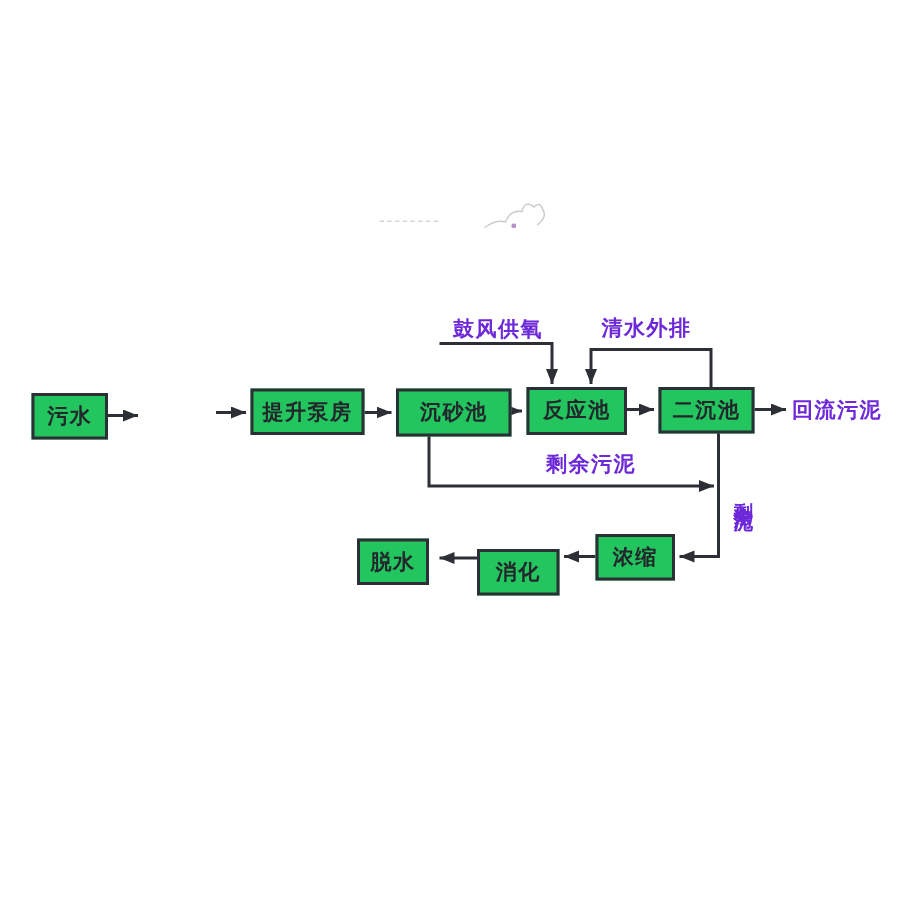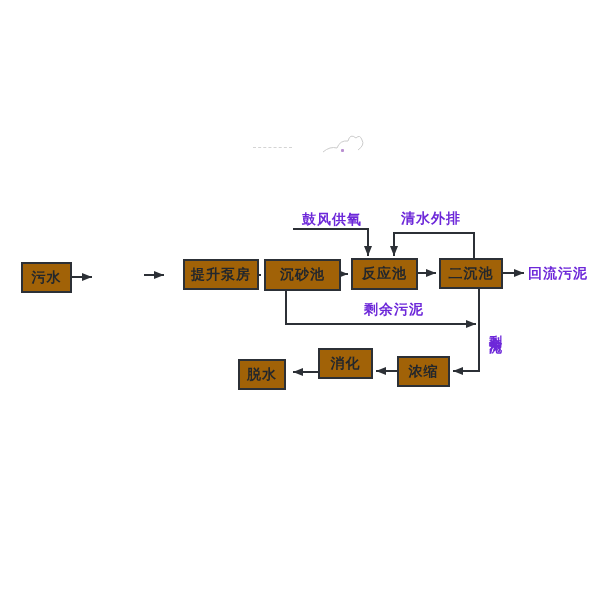--- a/index.html
+++ b/index.html
@@ -5,21 +5,21 @@
 <style>
   html,body{margin:0;padding:0;}
   body{
     width:600px;height:600px;background:#ffffff;overflow:hidden;
     font-family:"Liberation Sans","DejaVu Sans",sans-serif;
   }
   #stage{position:relative;width:600px;height:600px;background:#ffffff;}
   svg.connectors{position:absolute;left:0;top:0;width:600px;height:600px;}
   .pbox{
     position:absolute;box-sizing:border-box;
-    border:2px solid #2c3036;background:#a16207;
+    border:2px solid #2c3036;background:#22c55e;
     display:flex;align-items:center;justify-content:center;
     font-size:14px;font-weight:bold;color:#23272c;letter-spacing:1px;
     white-space:nowrap;
   }
   .flabel{
     position:absolute;font-size:14px;font-weight:bold;color:#6d28d9;
     letter-spacing:1px;text-align:center;white-space:nowrap;
   }
   .flabel.vert{
     writing-mode:vertical-rl;text-orientation:upright;
@@ -60,27 +60,27 @@
       <path d="M293,229 L368,229 L368,256" marker-end="url(#ah)"></path>
       <path d="M474,258 L474,233 L394,233 L394,256" marker-end="url(#ah)"></path>
       <path d="M286,290 L286,324 L476,324" marker-end="url(#ah)"></path>
       <path d="M479,288 L479,371 L453,371" marker-end="url(#ah)"></path>
       <path d="M397,371 L376,371" marker-end="url(#ah)"></path>
       <path d="M318,372 L293,372" marker-end="url(#ah)"></path>
     </g>
   </svg>
 
   <div class="pbox" style="left:21px;top:262px;width:51px;height:31px;">污水</div>
-  <div class="pbox" style="left:167px;top:259px;width:76px;height:31px;margin-left:16px;">提升泵房</div>
+  <div class="pbox" style="left:167px;top:259px;width:76px;height:31px;">提升泵房</div>
   <div class="pbox" style="left:264px;top:259px;width:77px;height:32px;">沉砂池</div>
   <div class="pbox" style="left:351px;top:258px;width:67px;height:32px;">反应池</div>
   <div class="pbox" style="left:397px;top:356px;width:53px;height:31px;">浓缩</div>
 
   <div class="pbox" style="left:439px;top:258px;width:64px;height:31px;">二沉池</div>
-  <div class="pbox" style="left:318px;top:348px;width:55px;height:31px;">消化</div>
+  <div class="pbox" style="left:318px;top:366px;width:55px;height:31px;">消化</div>
   <div class="pbox" style="left:238px;top:359px;width:48px;height:31px;">脱水</div>
 
   <div class="flabel" style="left:302px;top:211px;width:60px;">鼓风供氧</div>
   <div class="flabel" style="left:401px;top:210px;width:60px;">清水外排</div>
   <div class="flabel" style="left:527px;top:265px;width:62px;">回流污泥</div>
   <div class="flabel" style="left:364px;top:301px;width:60px;">剩余污泥</div>
   <div class="flabel vert" style="left:486px;top:298px;height:62px;">剩余污泥</div>
 
 </div>
 

